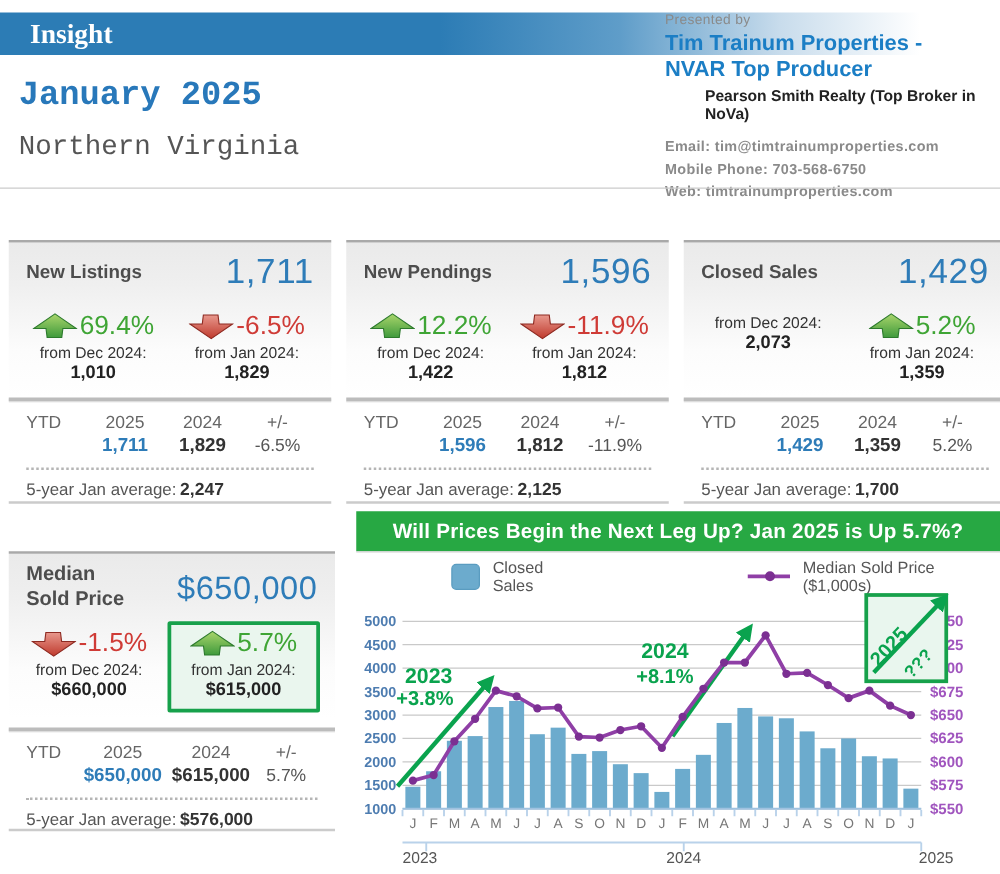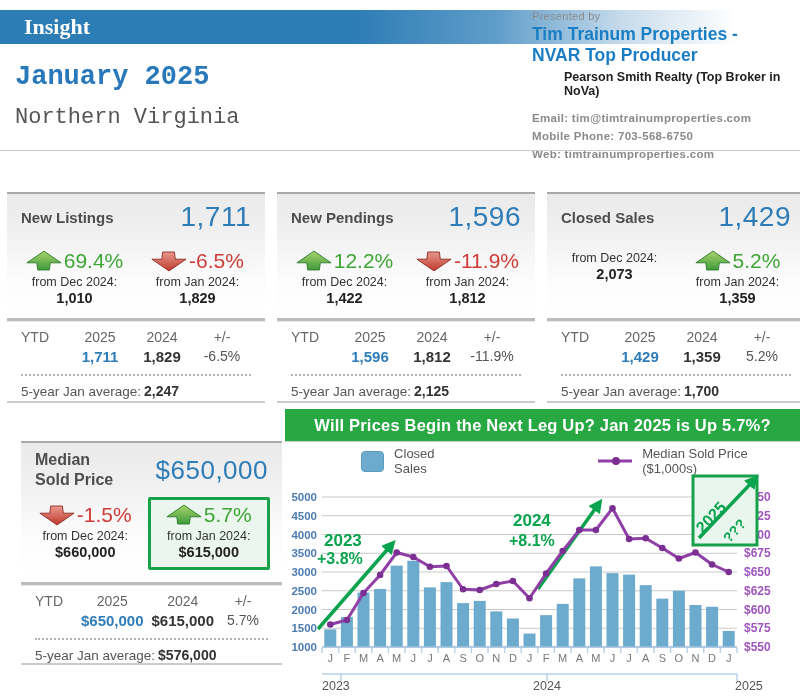--- a/index.html
+++ b/index.html
@@ -40,21 +40,21 @@
   .ytd{padding:8px 14px 0;}
   .ytd-grid{display:grid;grid-template-columns:48px 1fr 1fr 58px;}
   .yh{font-size:14px;color:#666;}
   .yv{font-size:15px;font-weight:bold;margin-top:3px;}
   .c{text-align:center;}
   .yv.blue{color:#2e7cb8;}.yv.dark{color:#333;}
   .yv.gray{color:#555;font-weight:normal;font-size:14px;}
   .dotted{border-top:2px dotted #b5b5b5;margin:9px 14px 0;}
   .avg{padding:7px 14px 0;font-size:13.5px;color:#555;}
   .avg b{color:#333;font-size:14px;margin-left:3px;}
-  .median{position:absolute;left:21px;top:441px;width:261px;height:224px;box-sizing:border-box;
+  .median{position:absolute;left:7px;top:441px;width:261px;height:224px;box-sizing:border-box;
     border-top:2px solid #a9a9a9;border-bottom:2px solid #cbcbcb;
     background:linear-gradient(180deg,#eaeaea 0%,#efefef 16%,#fcfcfc 42%,#fff 60%);}
   .median .changes{margin-top:10px;}
   
   .chart{position:absolute;left:285px;top:409px;width:515px;height:290px;}
   .banner{height:32px;background:#27a843;color:#fff;font-weight:bold;font-size:16.5px;display:flex;align-items:center;justify-content:center;letter-spacing:.2px;}
   .thinline{border-top:1px solid #cfcfcf;height:0;}
   .legend{display:flex;align-items:center;margin-top:6px;height:26px;padding-left:76px;gap:130px;}
   .li{display:flex;align-items:center;gap:10px;}
   .swatch{width:22px;height:19px;background:#6cabcd;border:1px solid #5a9cc0;border-radius:4px;}

